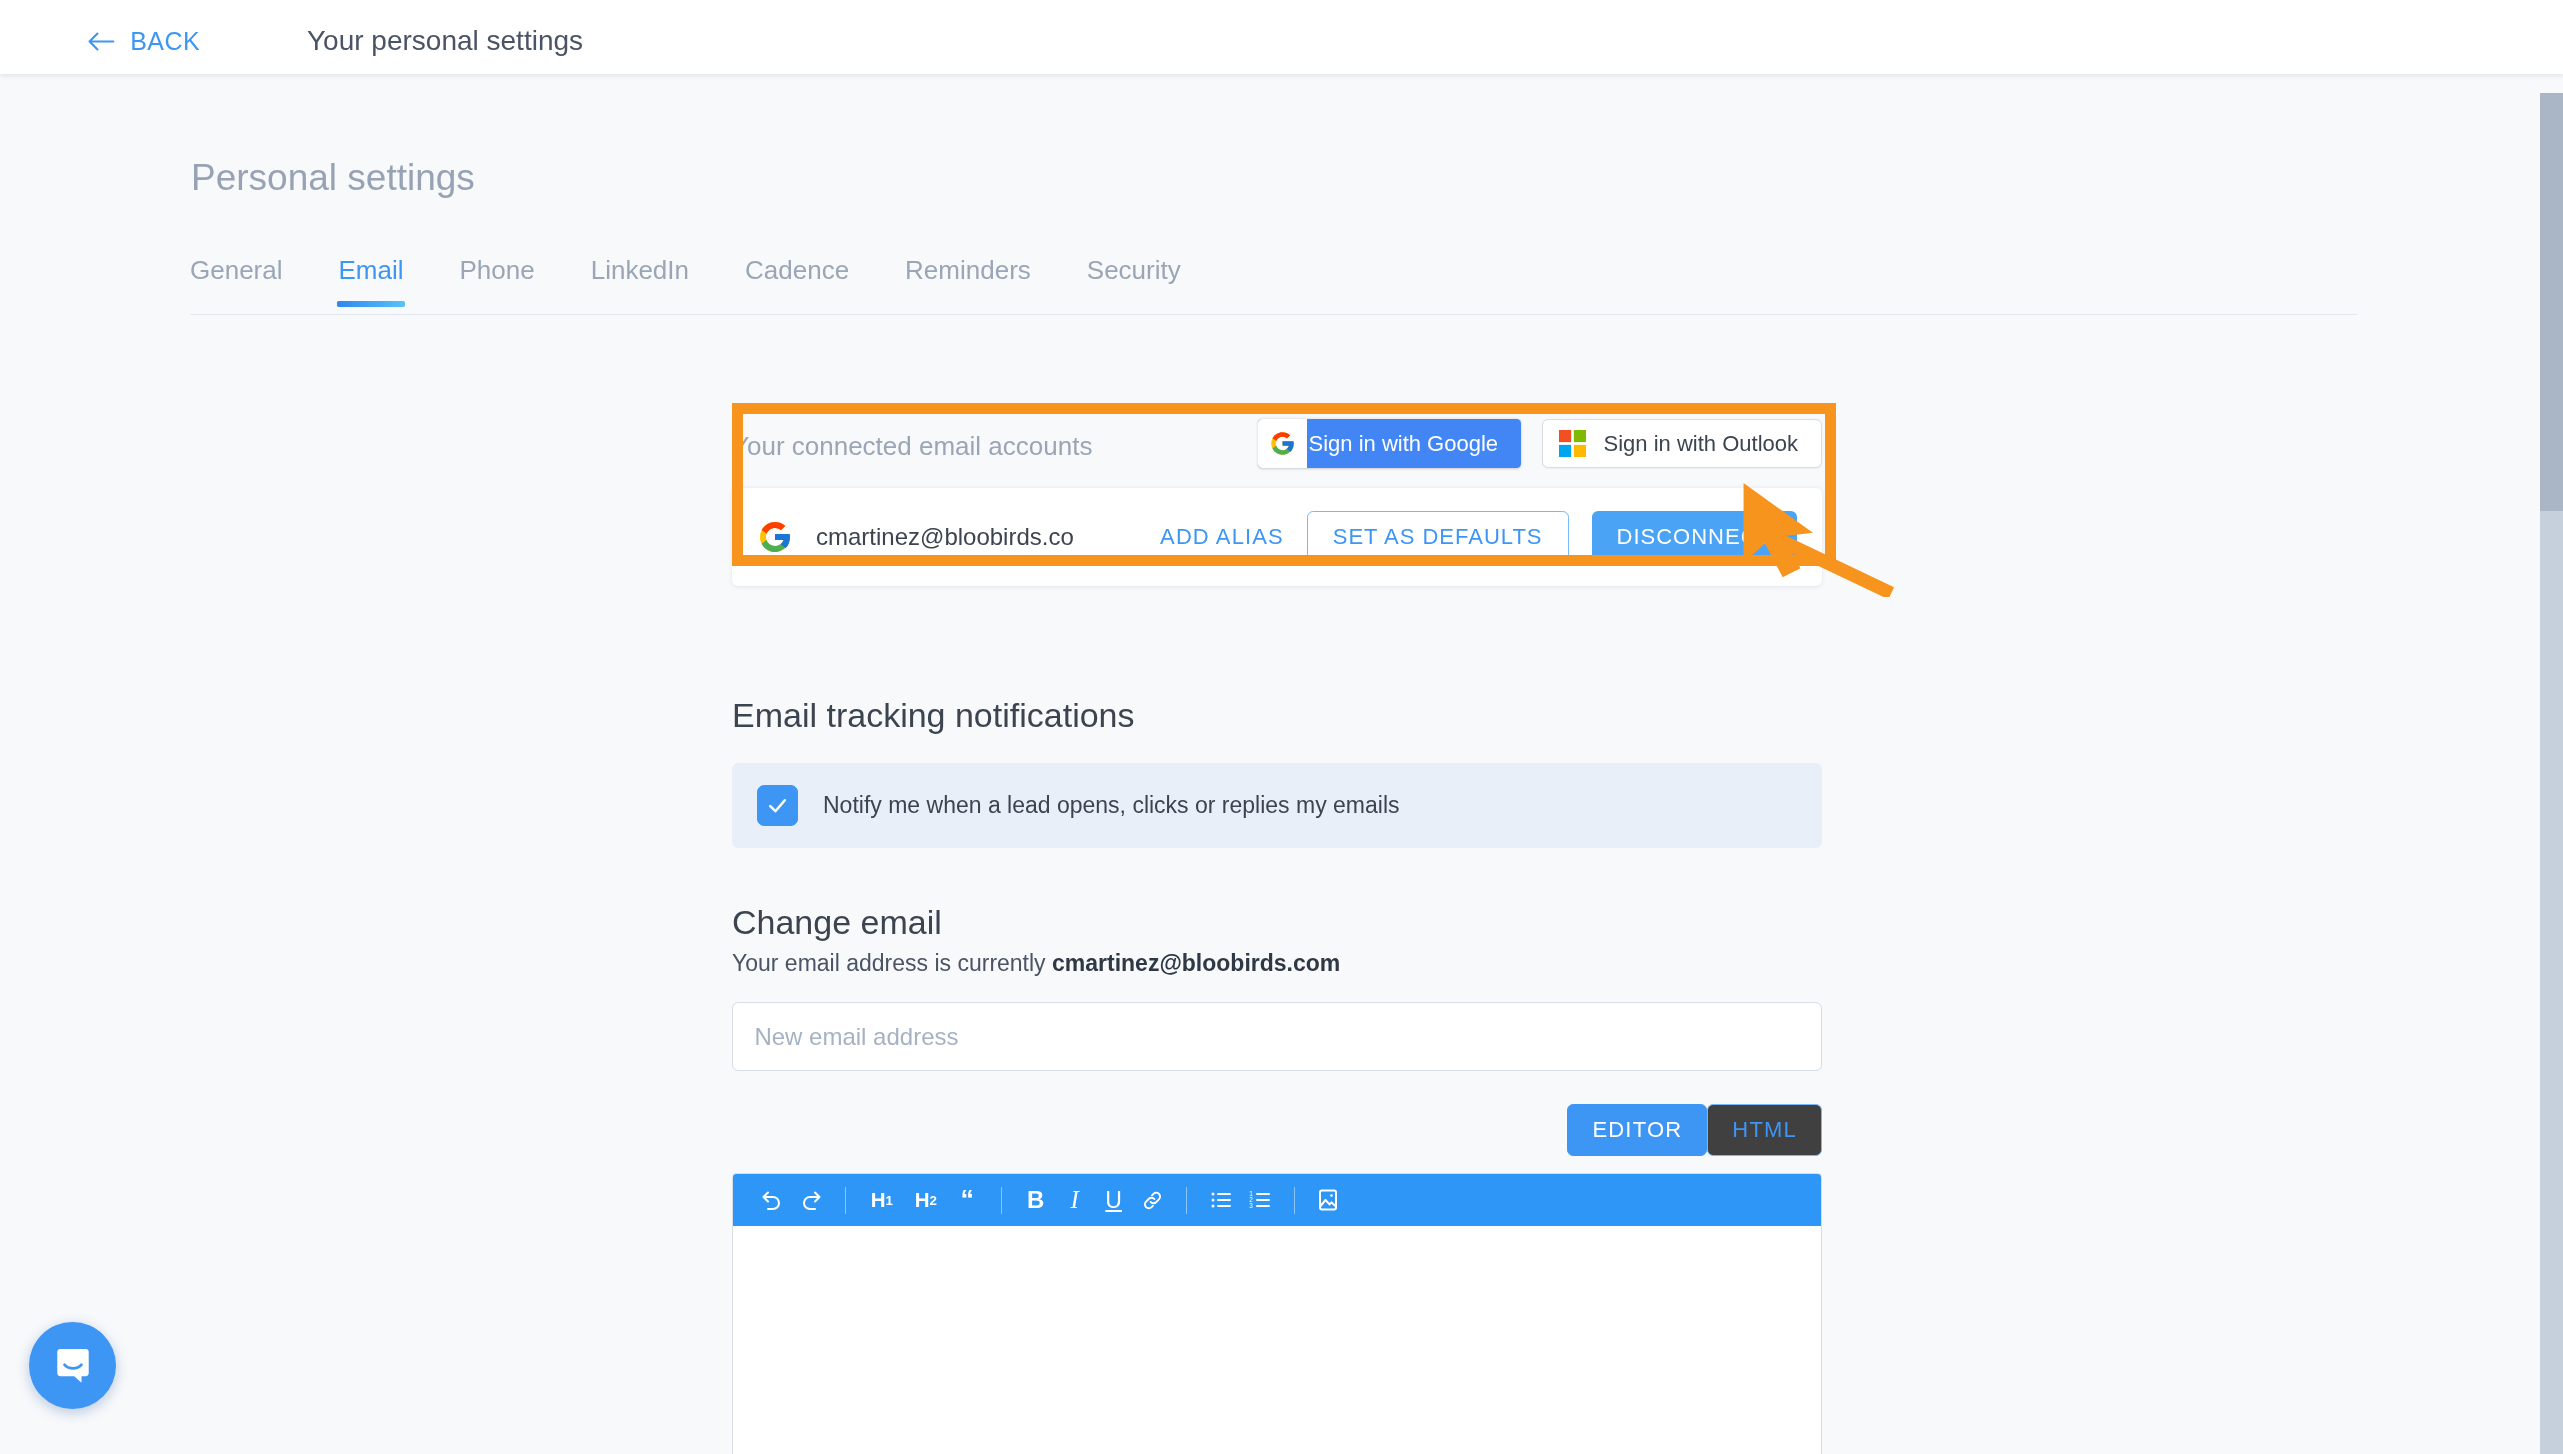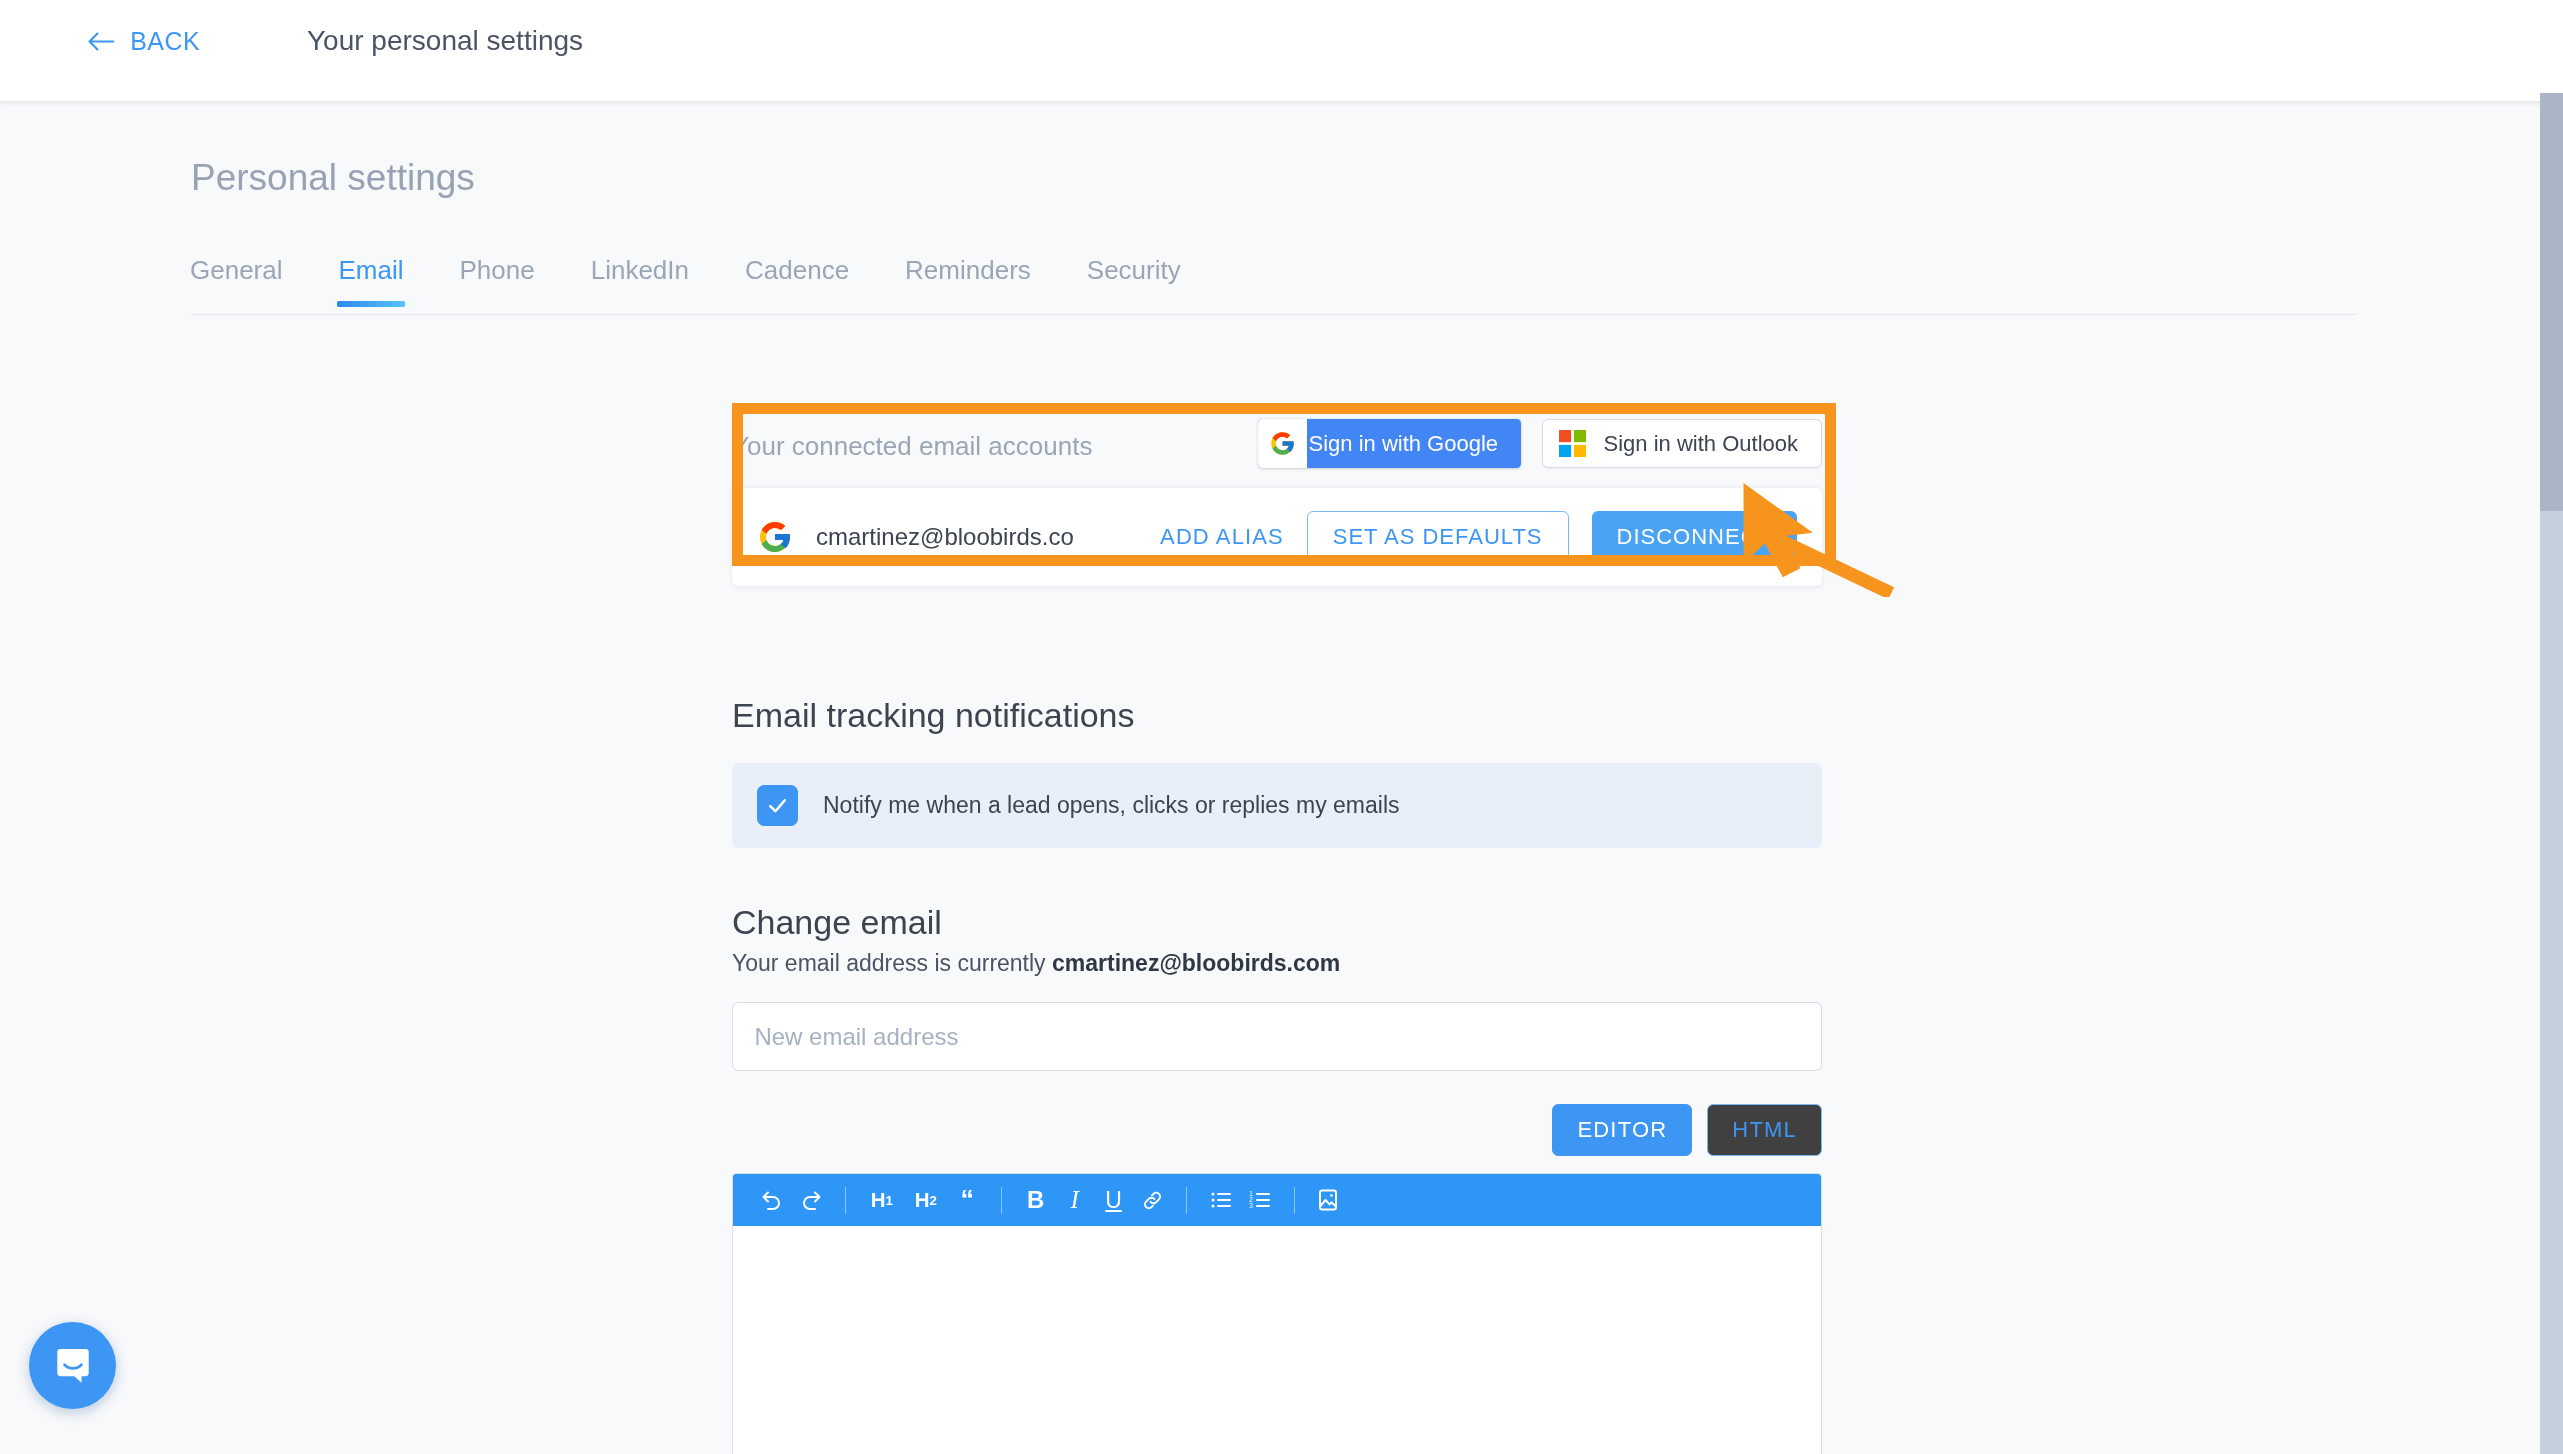--- a/index.html
+++ b/index.html
@@ -7,21 +7,21 @@
     margin: 0; padding: 0;
     width: 2563px; height: 1454px;
     overflow: hidden;
     font-family: "Liberation Sans", sans-serif;
     background: #f8f9fb;
   }
 
   
   .topbar {
     position: absolute; top: 0; left: 0;
-    width: 2563px; height: 101px;
+    width: 2563px; height: 74px;
     background: #ffffff;
     box-shadow: 0 1.8px 5.3px rgba(20,40,80,0.10);
     z-index: 30;
   }
   .back-btn {
     position: absolute; left: 86px; top: 27px;
     display: flex; align-items: center; gap: 14.2px;
     color: #4a9df7; cursor: pointer;
   }
   .back-arrow { width: 30px; height: 23px; display: block; }
@@ -211,21 +211,21 @@
     font-family: inherit;
     outline: none;
   }
   .email-input::placeholder { color: #a6b2c2; }
 
   
   .sig-block { margin-top: 41px; position: relative; }
   .sig-head { position: relative; height: 50px; }
   .sig-toggle {
     position: absolute; right: 0; top: -8px;
-    display: flex; gap: 15px;
+    display: flex; 
   }
   .toggle-btn {
     font-size: 22px; letter-spacing: 1.2px;
     border-radius: 6.2px; padding: 11.6px 24px;
     cursor: pointer; font-family: inherit;
   }
   .toggle-btn.on { background: #3d96f4; color: #fff; border: 0.9px solid #3d96f4; }
   .toggle-btn.off { background: #404040; color: #3d96f4; border: 0.9px solid #79b8f8; }
 
   .editor-wrap {

